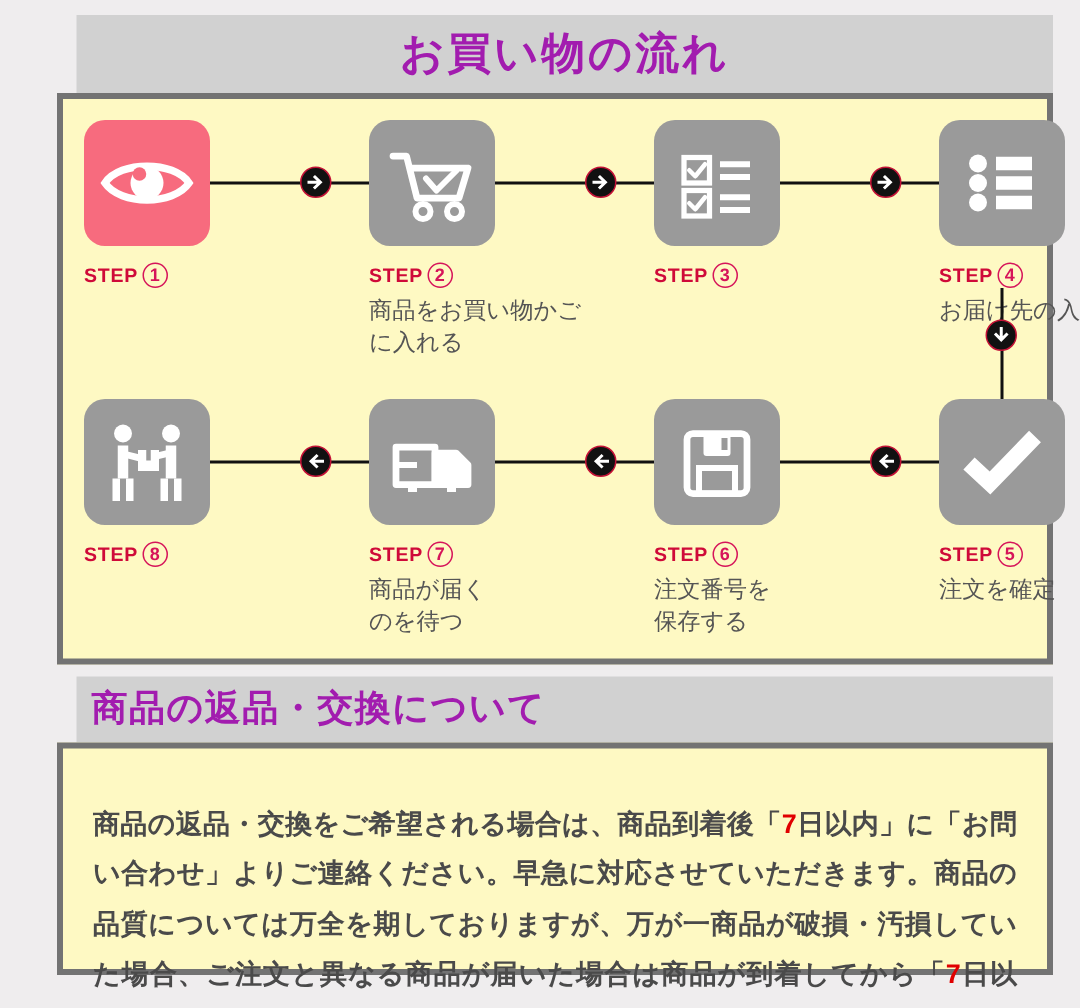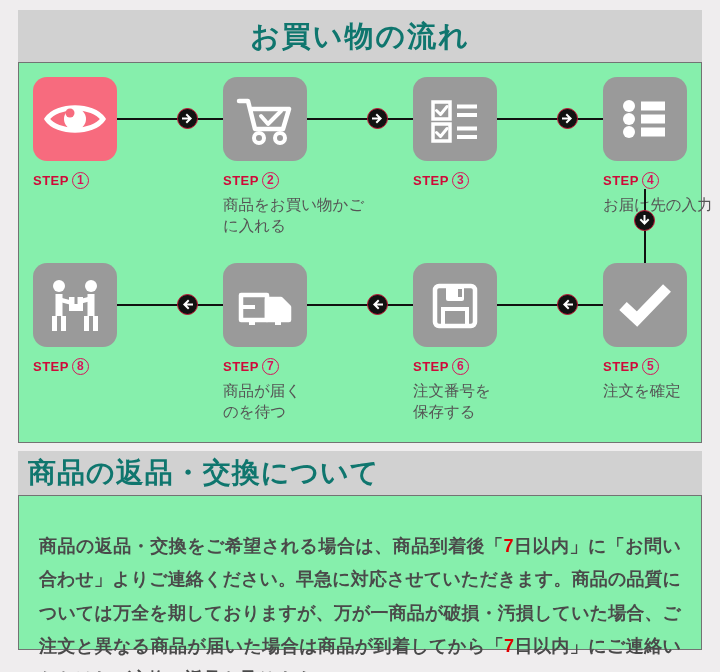--- a/index.html
+++ b/index.html
@@ -17,47 +17,49 @@
     width: 720px;
     height: 672px;
     position: relative;
     box-sizing: border-box;
     padding: 0 18px;
   }
 
   
   .section-header {
     background: #d1d1d1;
-    color: #0f766e;
+    color: #a21caf;
     font-family: "Liberation Serif", "DejaVu Serif", serif;
     font-weight: 700;
+    margin-left: 33px;
   }
   .header-flow {
     height: 52px;
     line-height: 52px;
     text-align: center;
     font-size: 29px;
     letter-spacing: 2px;
     margin-top: 10px;
   }
   .header-return {
     height: 44px;
     line-height: 44px;
     text-align: left;
-    font-size: 28px;
+    font-size: 24px;
     padding-left: 10px;
     letter-spacing: 1px;
     margin-top: 8px;
   }
 
   
   .panel {
-    background: #86efac;
-    border: 1px solid #737373;
+    background: #fef9c3;
+    border: 4px solid #737373;
     box-sizing: border-box;
+    margin-left: 20px;
   }
   .flow-panel {
     height: 381px;
     position: relative;
     padding: 0;
   }
   .return-panel {
     height: 155px;
     padding: 16px 20px 10px 20px;
   }

